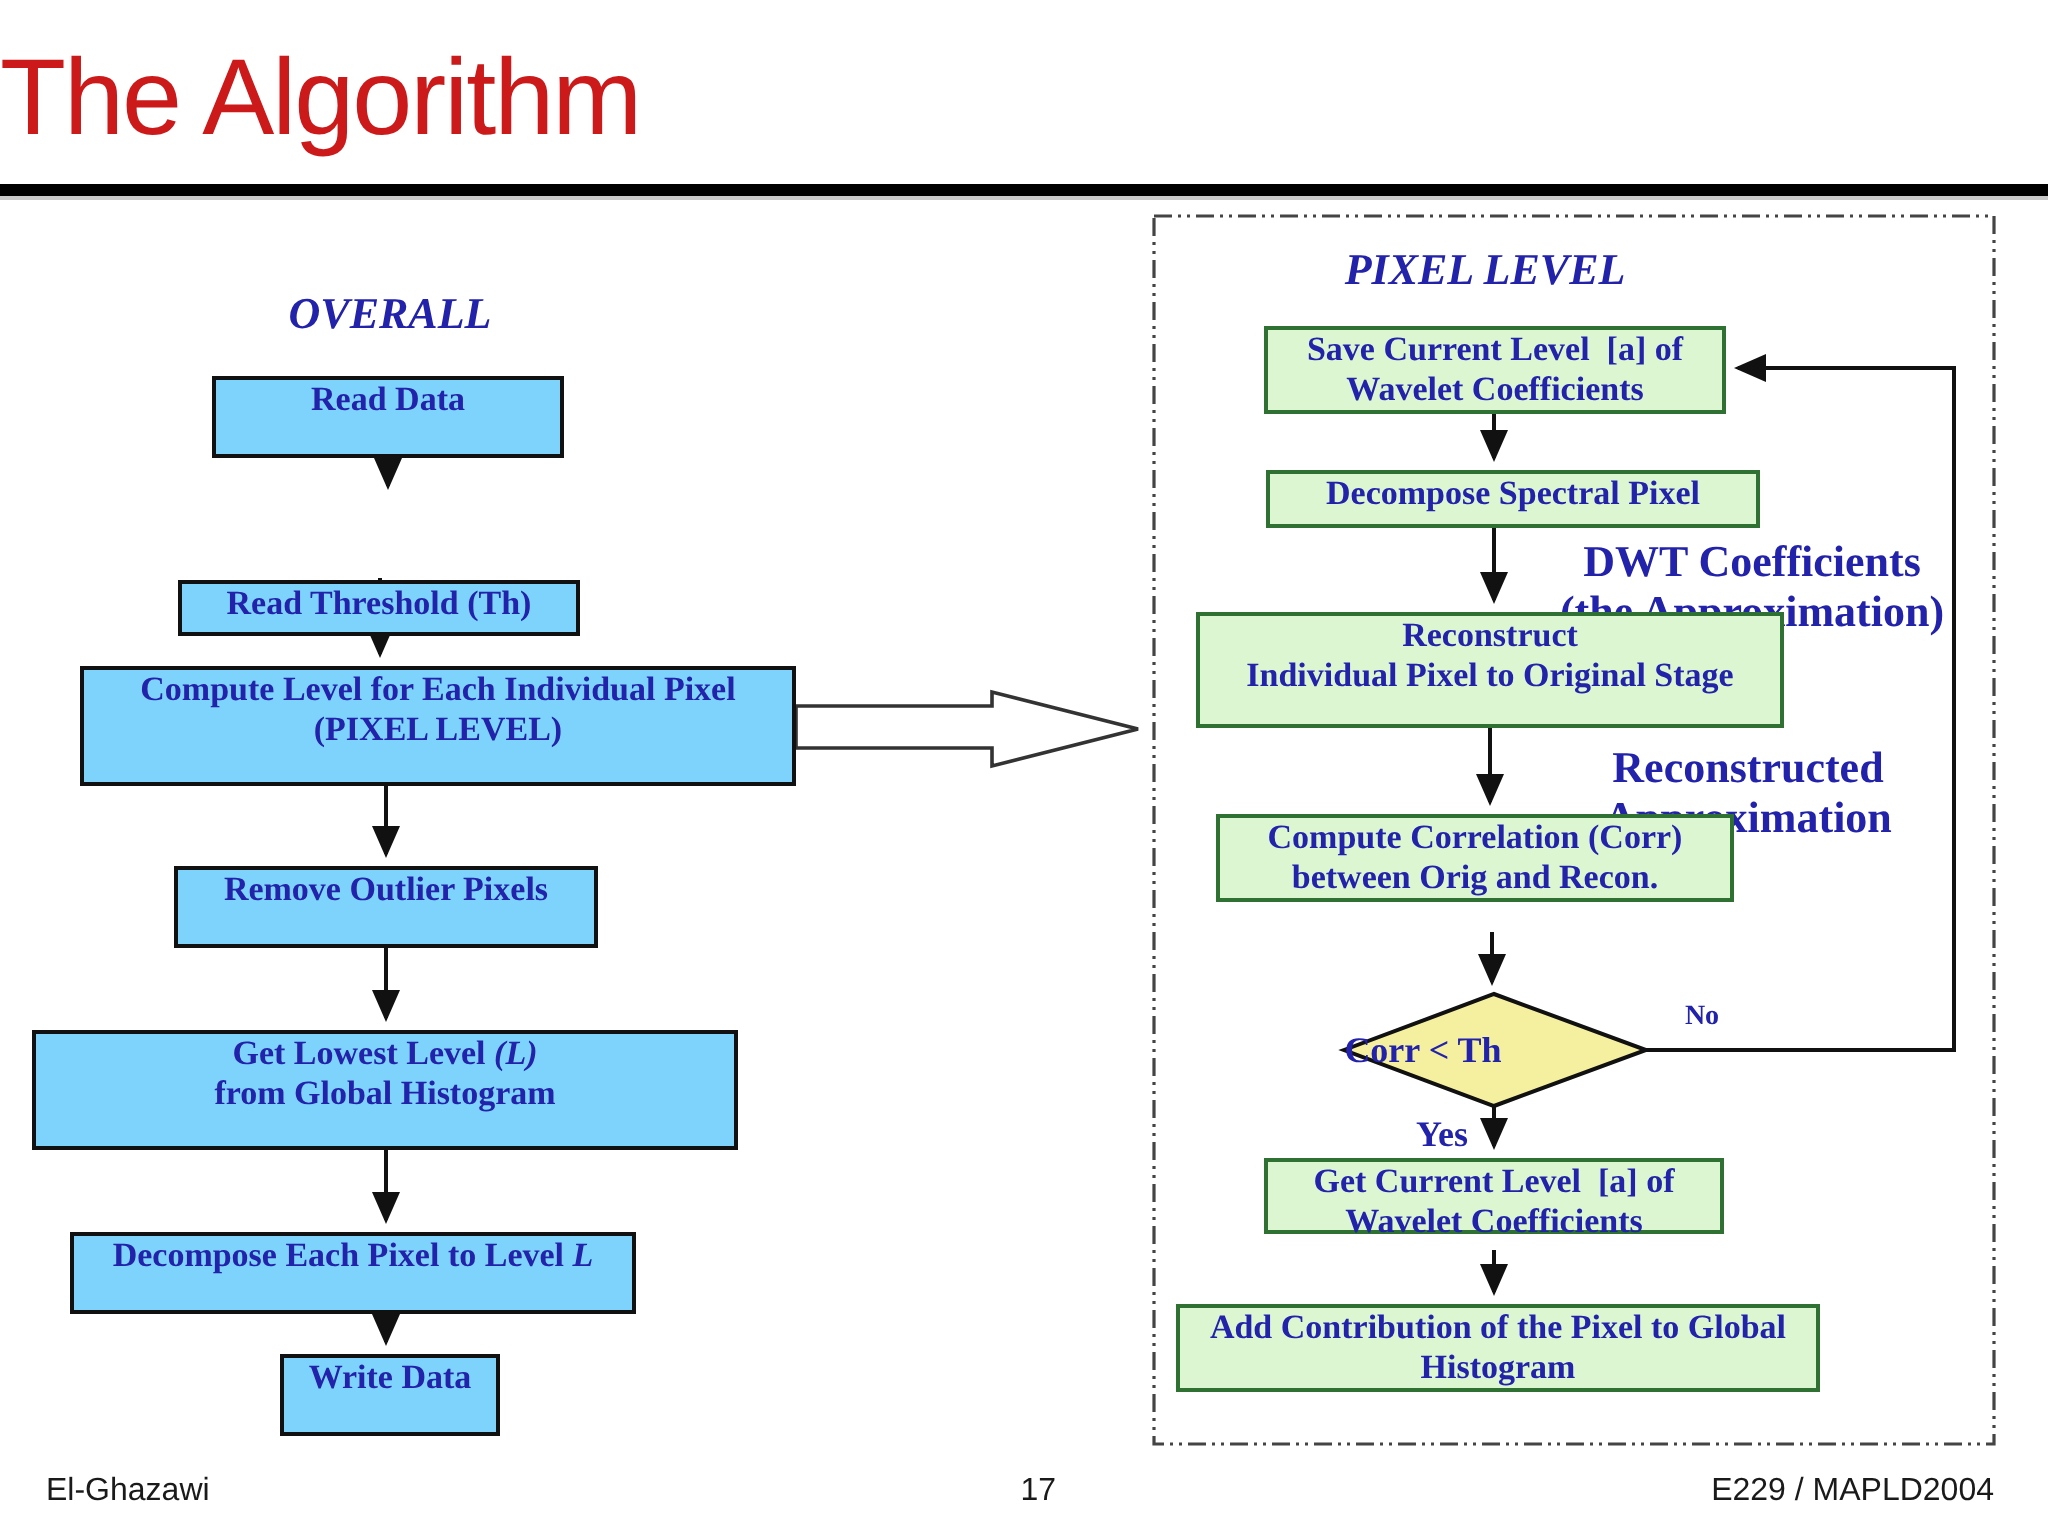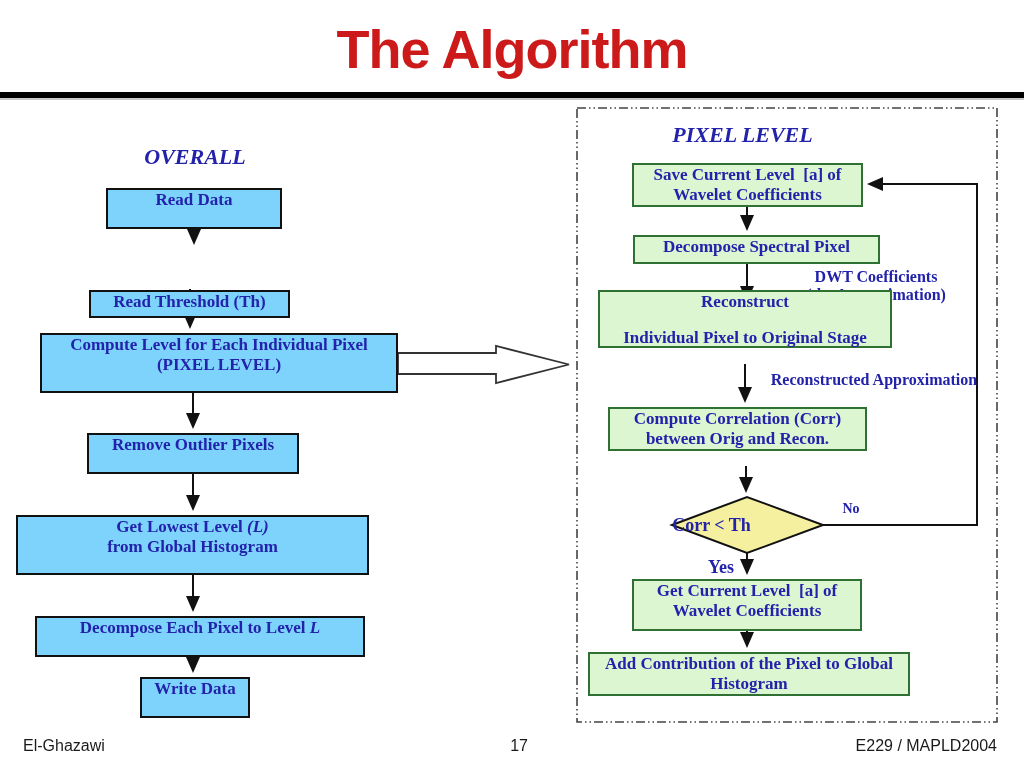--- a/index.html
+++ b/index.html
@@ -1,34 +1,34 @@
 <!DOCTYPE html>
 <html><head>
 <meta charset="utf-8">
 <style>
   html,body{margin:0;padding:0;background:#fff;}
   .slide{position:relative;width:1024px;height:768px;background:#ffffff;overflow:hidden;
          font-family:"Liberation Serif",serif;}
-  .title{position:absolute;left:0;top:18px;width:1024px;text-align:center;
-         font-family:"Liberation Sans",sans-serif;font-weight:bold;font-size:54px;
+  .title{position:absolute;left:0;top:18px;width:1024px;text-align:left;
+         font-family:"Liberation Sans",sans-serif;font-weight:normal;font-size:54px;
          color:#cc1a1a;letter-spacing:-1px;}
   .title-rule{position:absolute;left:0;top:92px;width:1024px;height:6px;background:#000;
               border-bottom:2px solid #c9c9c9;}
   .svg-layer{position:absolute;left:0;top:0;width:1024px;height:768px;pointer-events:none;}
 
   .heading{position:absolute;font-weight:bold;font-style:italic;font-size:22px;color:#2222aa;
            text-align:center;}
   .fbox{position:absolute;display:flex;flex-direction:column;justify-content:flex-start;
         align-items:center;text-align:center;font-weight:bold;font-size:17px;color:#2222aa;
         line-height:1.18;box-sizing:border-box;}
   .whitebox{background:#7dd3fc;border:2px solid #111111;}
   .greenbox{background:#dcf6d2;border:2px solid #2f7132;}
   .line{white-space:pre-wrap;}
   .it{font-style:italic;}
-  .lbl{position:absolute;font-weight:bold;font-size:16px;color:#2222aa;text-align:center;
+  .lbl{position:absolute;font-weight:bold;font-size:22px;color:#2222aa;text-align:center;
        line-height:1.15;}
   .diamond-text{position:absolute;display:flex;align-items:center;justify-content:center;
                 font-weight:bold;font-size:18px;color:#2222aa;}
   .footer{position:absolute;font-family:"Liberation Sans",sans-serif;font-size:16px;color:#1a1a1a;}
 </style>
 </head>
 <body>
 
 <div class="slide">
 
@@ -82,21 +82,21 @@
 
   <div class="fbox whitebox" style="left:87px;top:433px;width:212px;height:41px;">
     <span class="line">Remove Outlier Pixels</span>
   </div>
 
   <div class="fbox whitebox" style="left:16px;top:515px;width:353px;height:60px;">
     <span><span class="line">Get Lowest Level </span><span class="line it">(L)</span></span>
     <span class="line">from Global Histogram</span>
   </div>
 
-  <div class="fbox whitebox" style="left:35px;top:616px;width:330px;height:41px;">
+  <div class="fbox whitebox" style="left:35px;top:616px;width:283px;height:41px;">
     <span><span class="line">Decompose Each Pixel to Level </span><span class="line it">L</span></span>
   </div>
 
   <div class="fbox whitebox" style="left:140px;top:677px;width:110px;height:41px;">
     <span class="line">Write Data</span>
   </div>
 
   <div class="heading" style="left:645px;top:122px;width:195px;">PIXEL LEVEL</div>
 
   <div class="fbox greenbox" style="left:632px;top:163px;width:231px;height:44px;">
@@ -106,39 +106,39 @@
 
   <div class="fbox greenbox" style="left:633px;top:235px;width:247px;height:29px;">
     <span class="line">Decompose Spectral Pixel</span>
   </div>
 
   <div class="lbl" style="left:776px;top:268px;width:200px;">
     <div>DWT Coefficients</div>
     <div>(the Approximation)</div>
   </div>
 
-  <div class="fbox greenbox" style="left:598px;top:290px;width:294px;height:58px;gap:16px;">
+  <div class="fbox greenbox" style="left:598px;top:306px;width:294px;height:58px;">
     <span class="line">Reconstruct</span>
     <span class="line">Individual Pixel to Original Stage</span>
   </div>
 
   <div class="lbl" style="left:756px;top:371px;width:236px;">Reconstructed Approximation</div>
 
   <div class="fbox greenbox" style="left:608px;top:407px;width:259px;height:44px;">
     <span class="line">Compute Correlation (Corr)</span>
     <span class="line">between Orig and Recon.</span>
   </div>
 
   <div class="diamond-text" style="left:636px;top:497px;width:151px;height:56px;">Corr &lt; Th</div>
 
   <div class="lbl" style="left:826px;top:501px;width:50px;font-size:14px;">No</div>
 
   <div class="lbl" style="left:696px;top:557px;width:50px;font-size:18px;">Yes</div>
 
-  <div class="fbox greenbox" style="left:632px;top:579px;width:230px;height:52px;">
+  <div class="fbox greenbox" style="left:632px;top:579px;width:230px;height:38px;">
     <span class="line">Get Current Level  [a] of</span>
     <span class="line">Wavelet Coefficients</span>
   </div>
 
   <div class="fbox greenbox" style="left:588px;top:652px;width:322px;height:44px;">
     <span class="line">Add Contribution of the Pixel to Global</span>
     <span class="line">Histogram</span>
   </div>
 
   <div class="footer" style="left:23px;top:737px;">El-Ghazawi</div>

